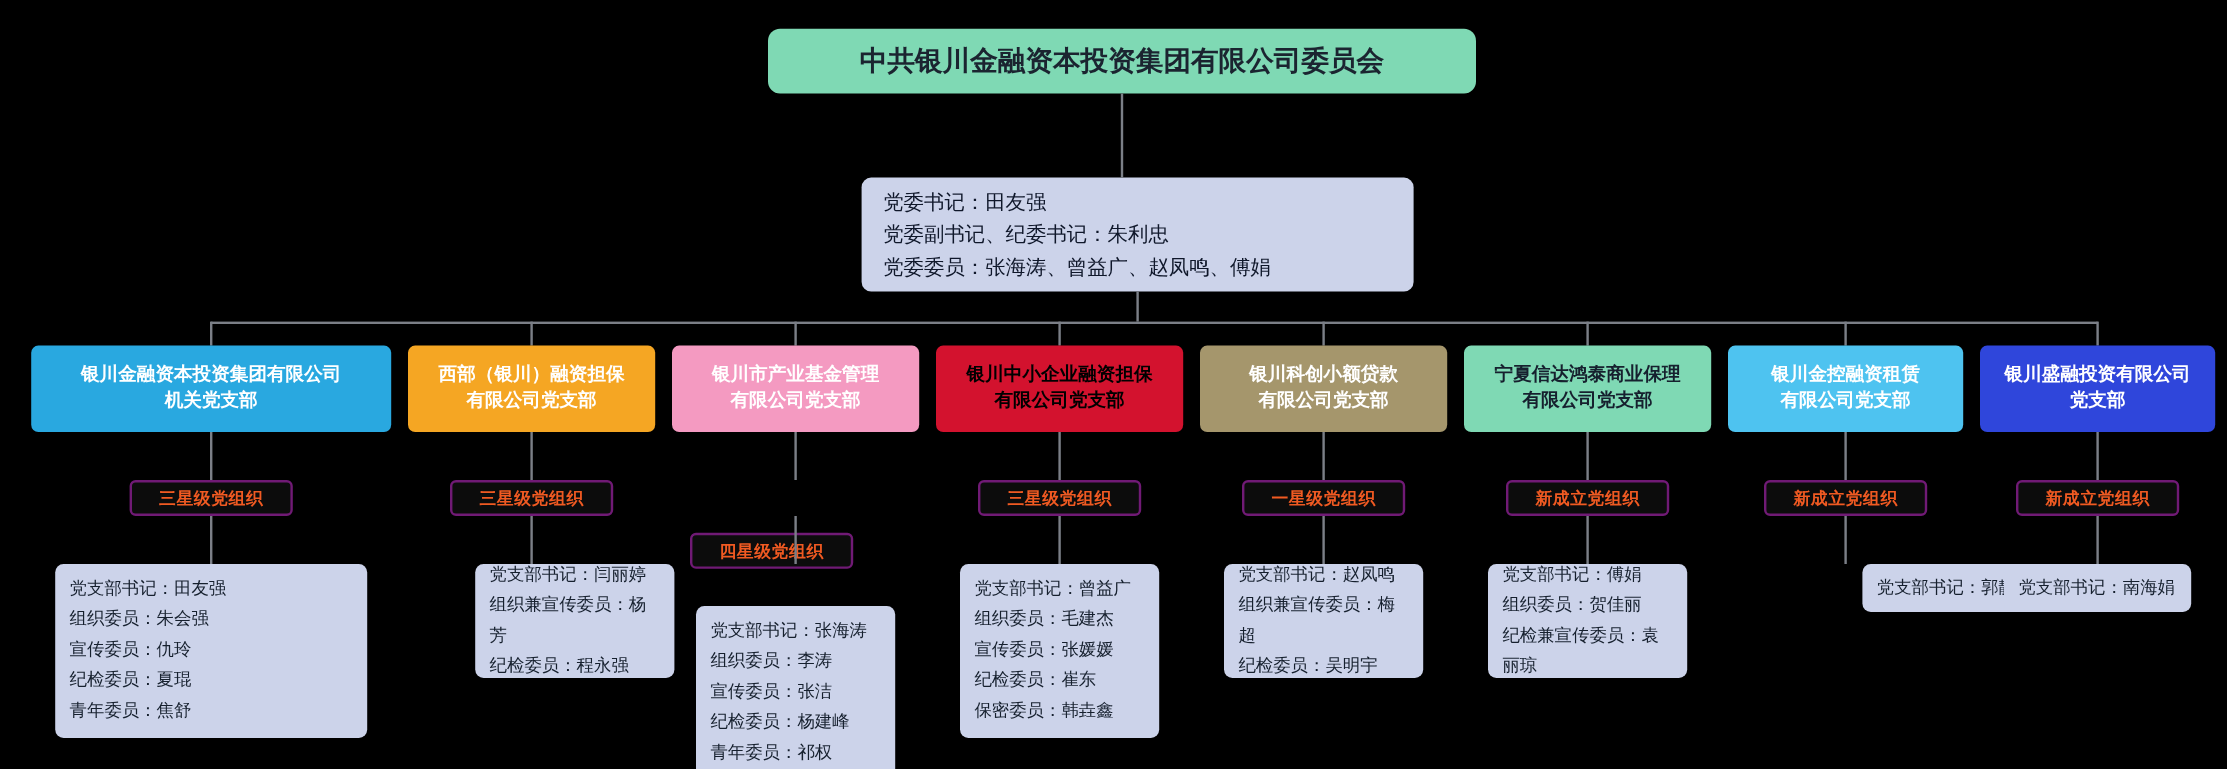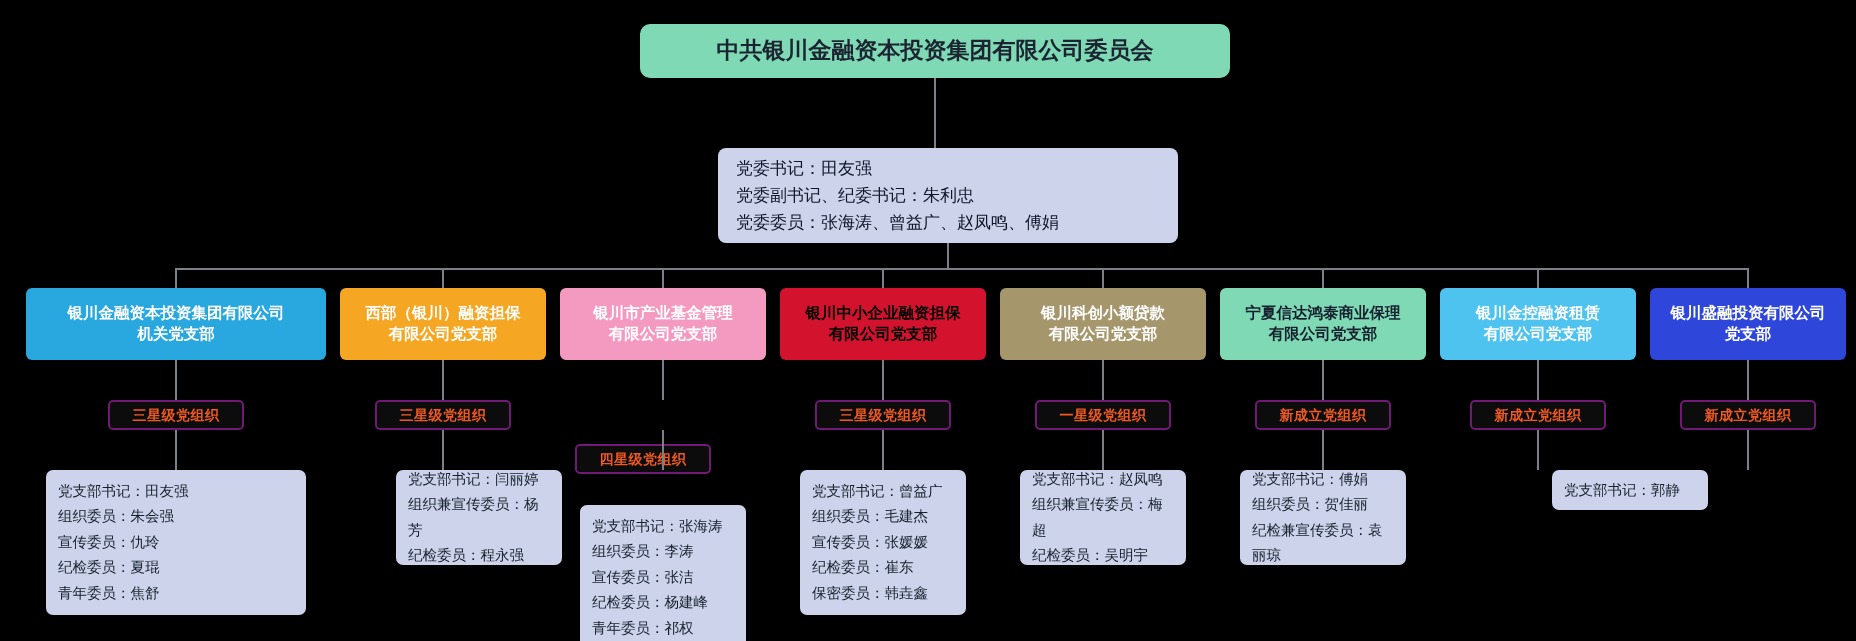--- a/index.html
+++ b/index.html
@@ -160,13 +160,14 @@
     <div class="connector" style="left: 1537px; top: 360px; width: 2px; height: 40px;"></div>
     <div class="node tag-node" style="left: 1470px; top: 400px; width: 136px; height: 30px;">新成立党组织</div>
     <div class="connector" style="left: 1537px; top: 430px; width: 2px; height: 40px;"></div>
     <div class="node members-node single" style="left: 1516px; top: 470px; width: 156px; height: 40px; margin-left: 36px;">党支部书记：郭静</div>
     <div class="connector" style="left: 1747px; top: 268px; width: 2px; height: 20px;"></div>
     <div class="node branch-node" style="left: 1650px; top: 288px; width: 196px; height: 72px; background: rgb(47, 70, 219); color: rgb(255, 255, 255);">银川盛融投资有限公司
 党支部</div>
     <div class="connector" style="left: 1747px; top: 360px; width: 2px; height: 40px;"></div>
     <div class="node tag-node" style="left: 1680px; top: 400px; width: 136px; height: 30px;">新成立党组织</div>
     <div class="connector" style="left: 1747px; top: 430px; width: 2px; height: 40px;"></div>
+    <div class="node members-node single" style="left: 1670px; top: 470px; width: 156px; height: 40px;">党支部书记：南海娟</div>
   </div>
 
 </body></html>

